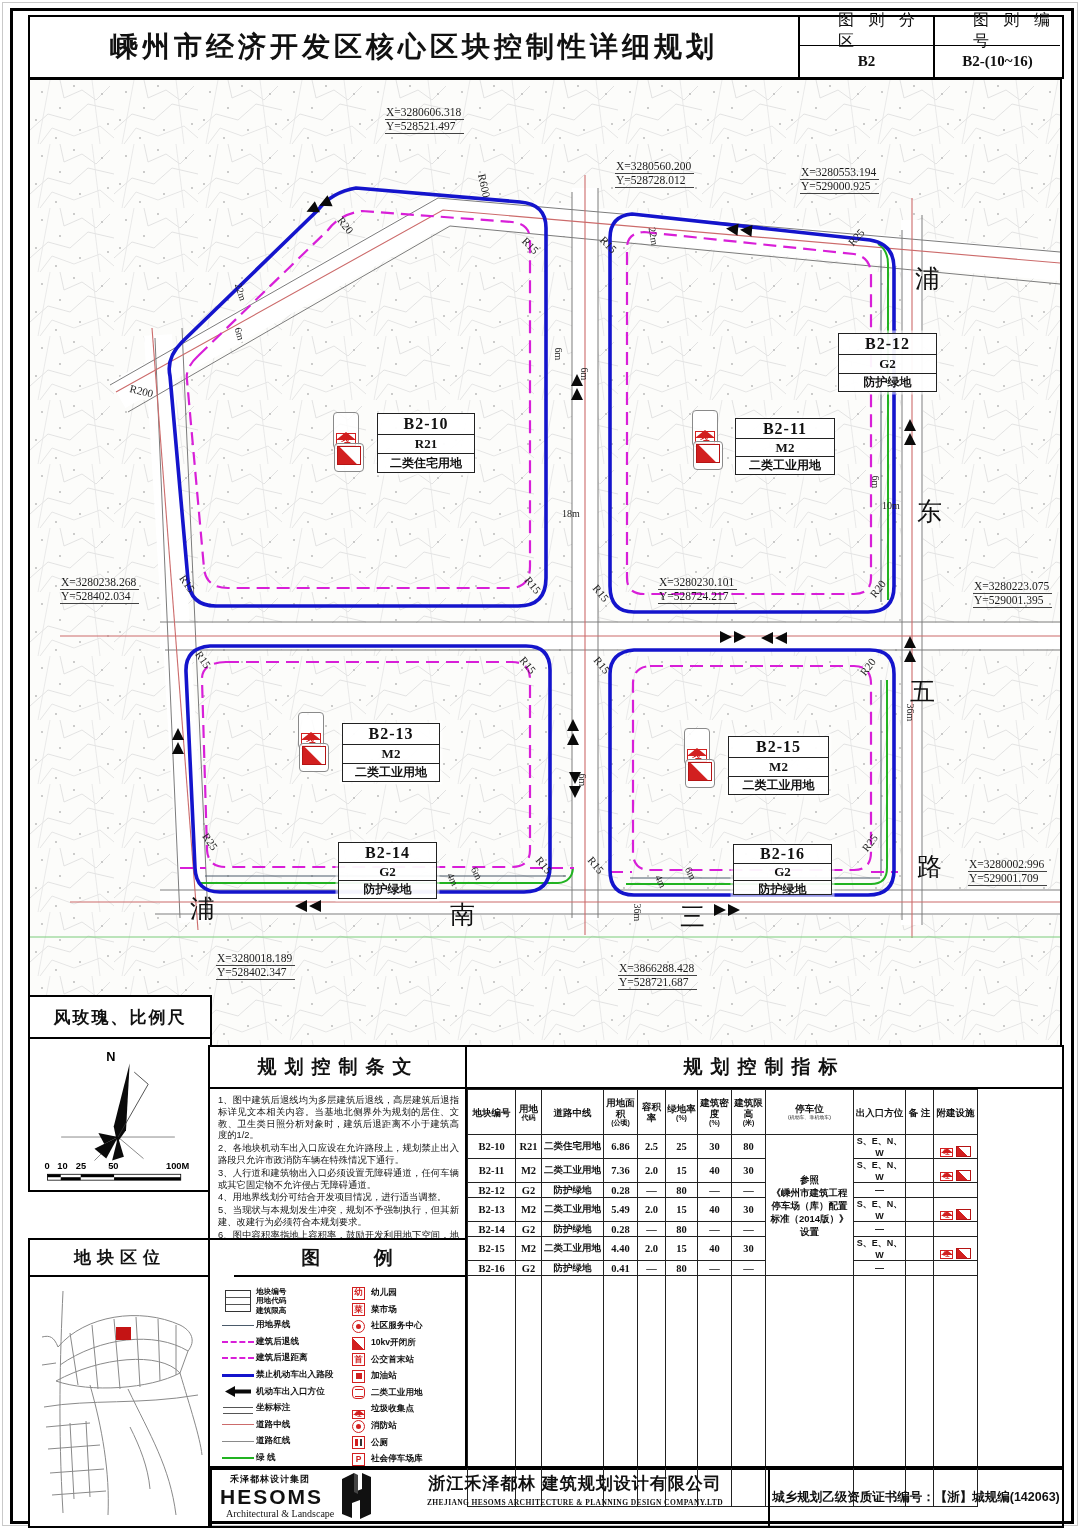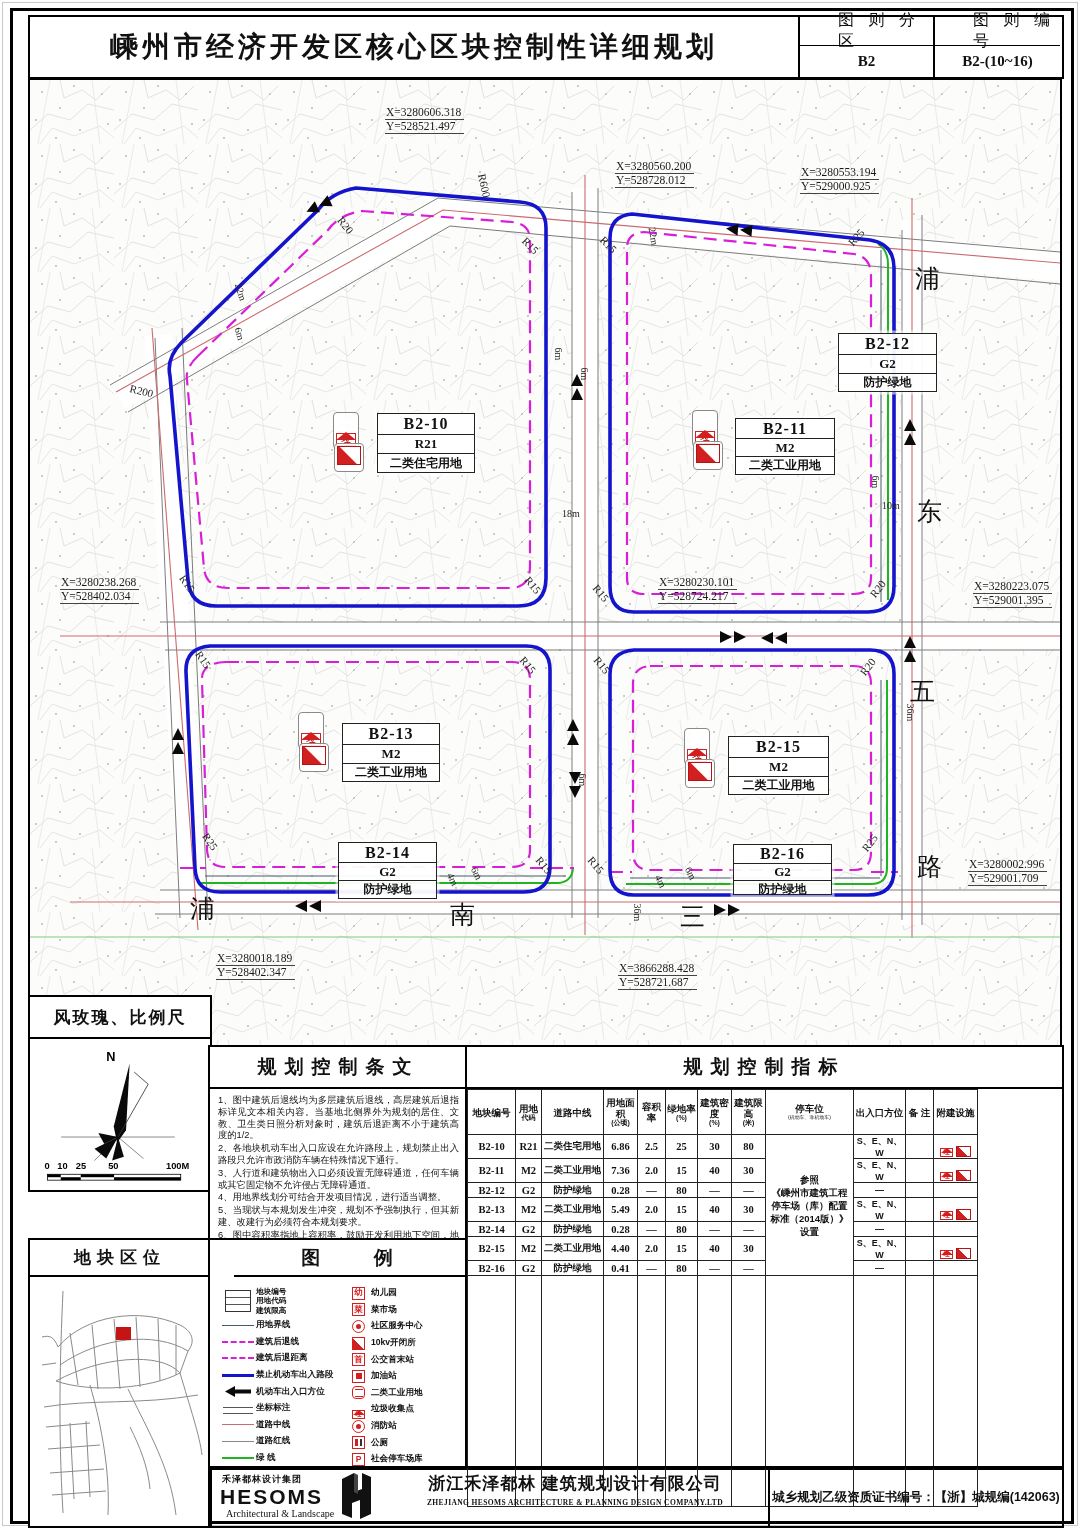--- a/index.html
+++ b/index.html
@@ -98,21 +98,21 @@
   table.ind td{height:14px;font-size:10.5px;font-weight:bold;font-family:"Liberation Serif",serif;}
   table.ind td.cn{font-family:"Liberation Sans",sans-serif;font-size:9.5px;}
   table.ind td.park{font-family:"Liberation Sans",sans-serif;font-size:9.5px;line-height:13px;}
   table.ind td.ent{font-size:9px;font-family:"Liberation Sans",sans-serif;}
   table.ind td.fac{vertical-align:middle;}
   table.ind td.fac .wrap{display:flex;gap:3px;align-items:flex-end;justify-content:center;}
   
   .footer{left:195px;top:1455px;width:852px;height:58px;border:2px solid #000;display:flex;}
   .f-left{width:558px;border-right:2px solid #000;position:relative;}
   .f-right{flex:1;display:flex;align-items:center;justify-content:center;font-size:12.5px;font-weight:bold;}
-  .brand-small{position:absolute;left:12px;top:5px;font-size:9px;font-weight:bold;letter-spacing:1px;}
+  .brand-small{position:absolute;left:20px;top:5px;font-size:9px;font-weight:bold;letter-spacing:1px;}
   .brand{position:absolute;left:10px;top:17px;font-size:21px;font-weight:bold;letter-spacing:2px;}
   .brand-sub{position:absolute;left:16px;top:40px;font-size:10px;font-family:"Liberation Serif",serif;}
   .brand-logo{position:absolute;left:128px;top:2px;}
   .company{position:absolute;left:180px;top:4px;width:370px;text-align:center;}
   .company .cn{font-size:17px;font-weight:bold;letter-spacing:1px;}
   .company .en{font-size:7.5px;font-weight:bold;font-family:"Liberation Serif",serif;letter-spacing:.4px;margin-top:3px;}
   
   .wind-body{position:relative;height:149px;}
   
   .loc-body{position:relative;height:245px;}

